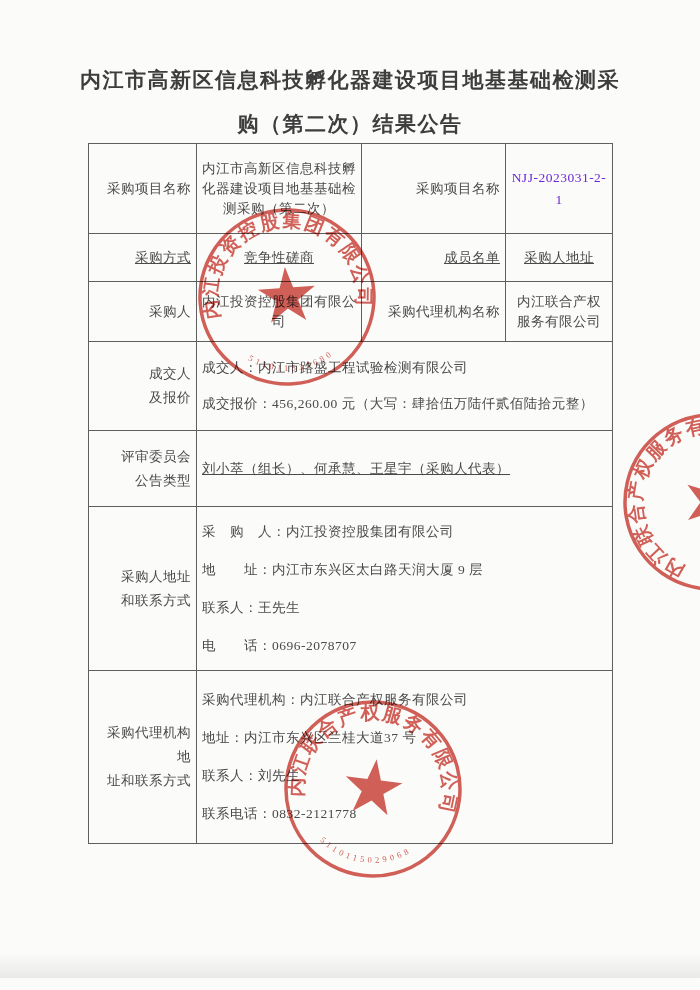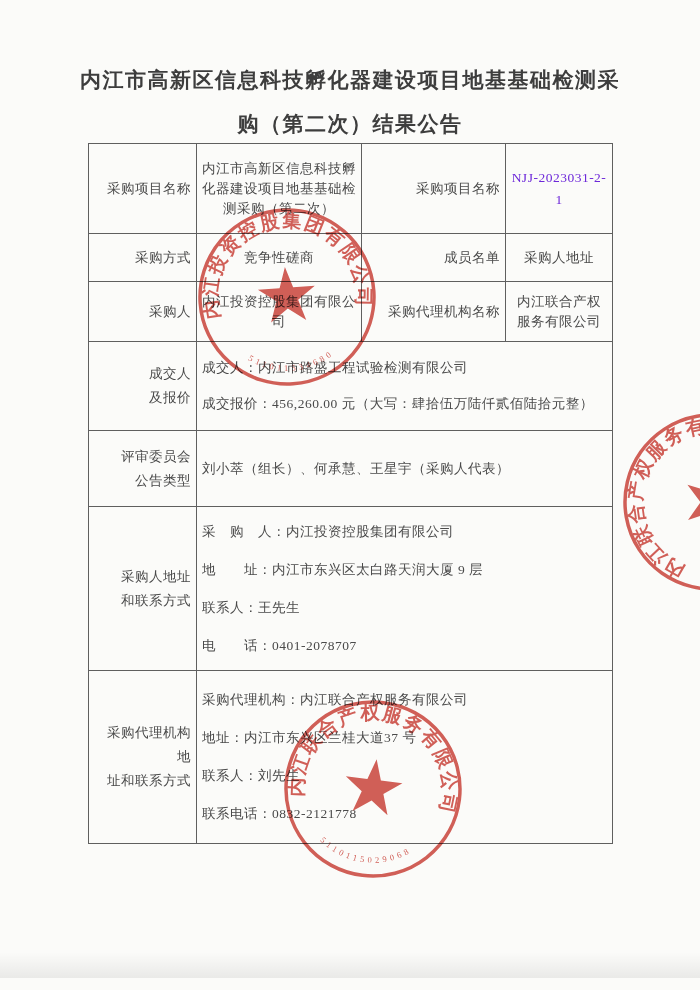--- a/index.html
+++ b/index.html
@@ -25,30 +25,30 @@
     position:absolute;left:88px;top:143px;
     width:524px;border-collapse:collapse;table-layout:fixed;
   }
   table.main td{
     border:1px solid #5f5f5f;
     font-size:13.5px;
     vertical-align:middle;
     padding:2px 5px;
     letter-spacing:0.5px;
   }
-  .r1{height:90px;} .r2{height:48px;} .r3{height:60px;}
+  .r1{height:90px;} .r2{height:48px;text-decoration:underline;} .r3{height:60px;}
   .r4{height:89px;padding-left:32px;} .r5{height:76px;} .r6{height:164px;} .r7{height:173px;}
   .cell-label{text-align:right;line-height:24px;}
   .cell-value{text-align:center;line-height:22px;}
   .tight{font-size:13px;letter-spacing:0;line-height:20px;}
   .faint{color:#6d28d9;letter-spacing:0;font-size:13px;}
   .cell-lines{text-align:left;padding-left:12px;}
   .cell-lines .ln{line-height:38px;white-space:nowrap;}
   .r4 .ln{line-height:36px;}
-  .r5 .cell-lines .ln{line-height:26px;}
+  .r5 .cell-lines .ln{line-height:26px;text-decoration:underline;}
   
   .stamp{
     position:absolute;width:190px;height:190px;
     opacity:0.85;mix-blend-mode:multiply;pointer-events:none;
   }
   .stamp-co{font-size:19px;letter-spacing:2px;fill:#cd443c;font-weight:bold;}
   .stamp-serial{font-size:8.5px;letter-spacing:3.5px;fill:#cd443c;}
   .stamp-a{left:192px;top:202px;transform:rotate(-4deg);}
   .stamp-b{left:617px;top:407px;transform:rotate(-55deg);}
   .stamp-c{left:278px;top:694px;transform:rotate(7deg);}
@@ -107,21 +107,21 @@
     </tr>
     <tr class="r6">
       <td class="cell-label">
         <div>采购人地址</div>
         <div>和联系方式</div>
       </td>
       <td class="cell-lines" colspan="3">
         <div class="ln">采　购　人：内江投资控股集团有限公司</div>
         <div class="ln">地　　址：内江市东兴区太白路天润大厦 9 层</div>
         <div class="ln">联系人：王先生</div>
-        <div class="ln">电　　话：0401-2078707</div>
+        <div class="ln">电　　话：0696-2078707</div>
       </td>
     </tr>
     <tr class="r7">
       <td class="cell-label">
         <div>采购代理机构地</div>
         <div>址和联系方式</div>
       </td>
       <td class="cell-lines" colspan="3">
         <div class="ln">采购代理机构：内江联合产权服务有限公司</div>
         <div class="ln">地址：内江市东兴区兰桂大道37 号</div>

